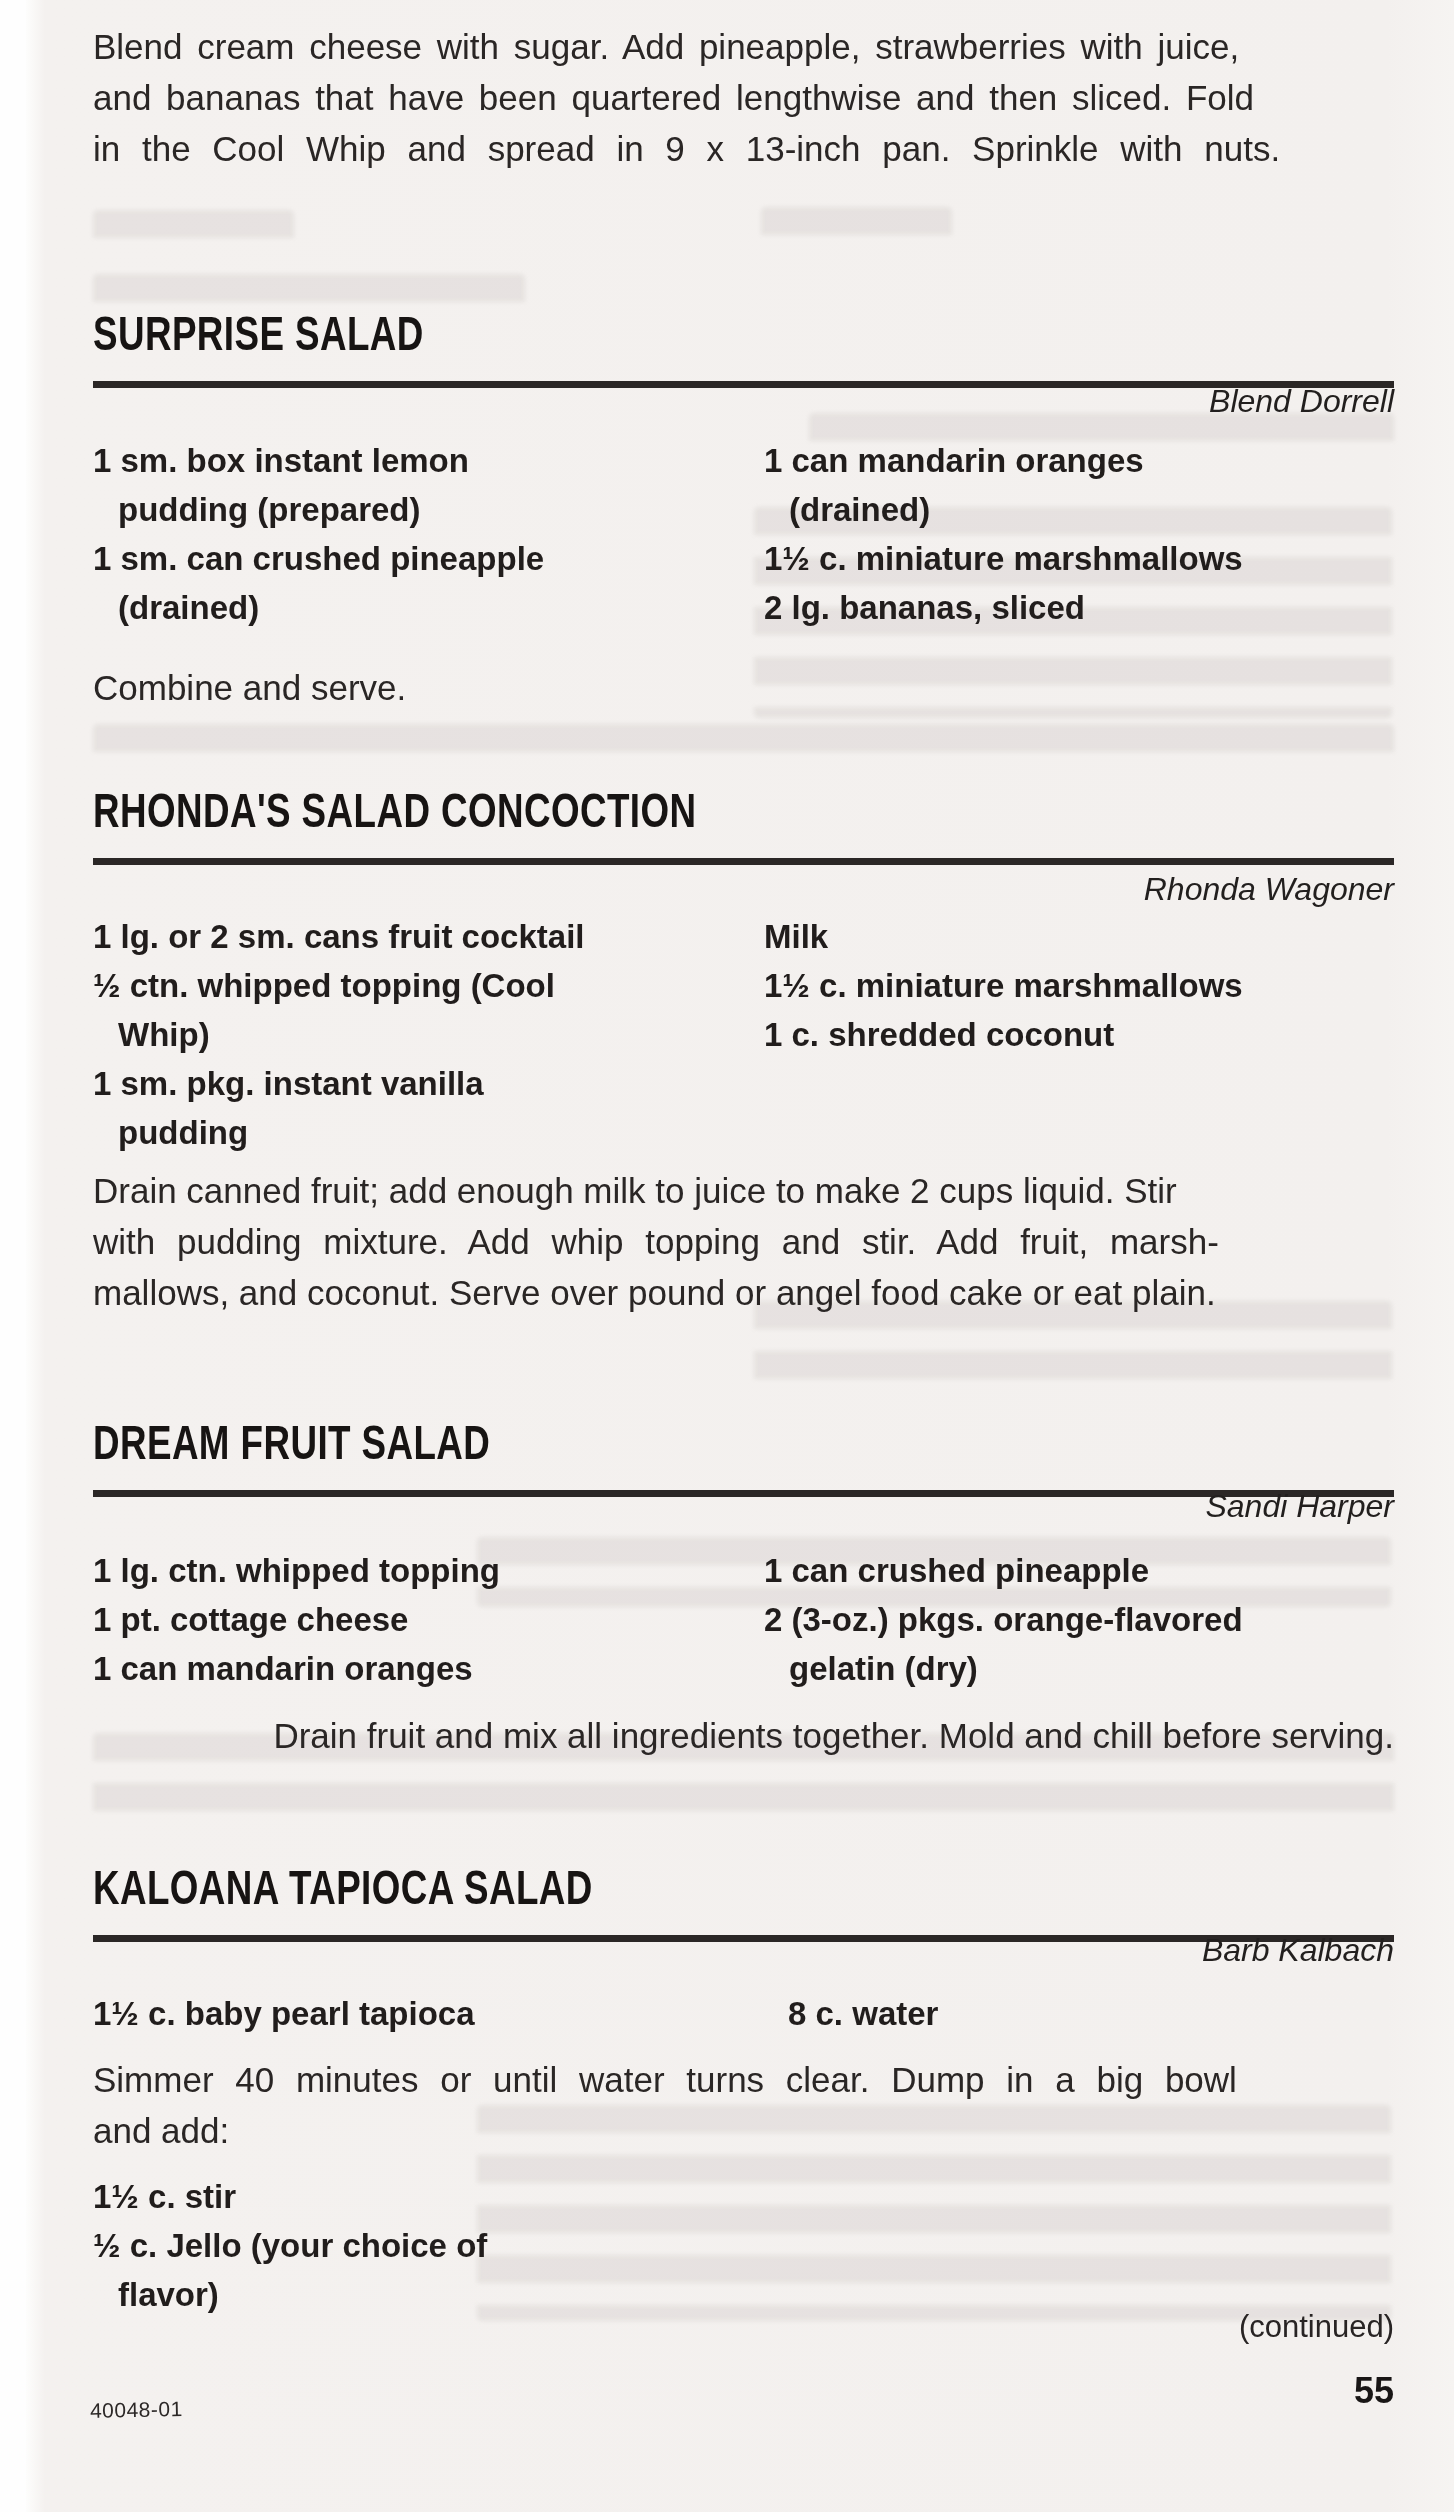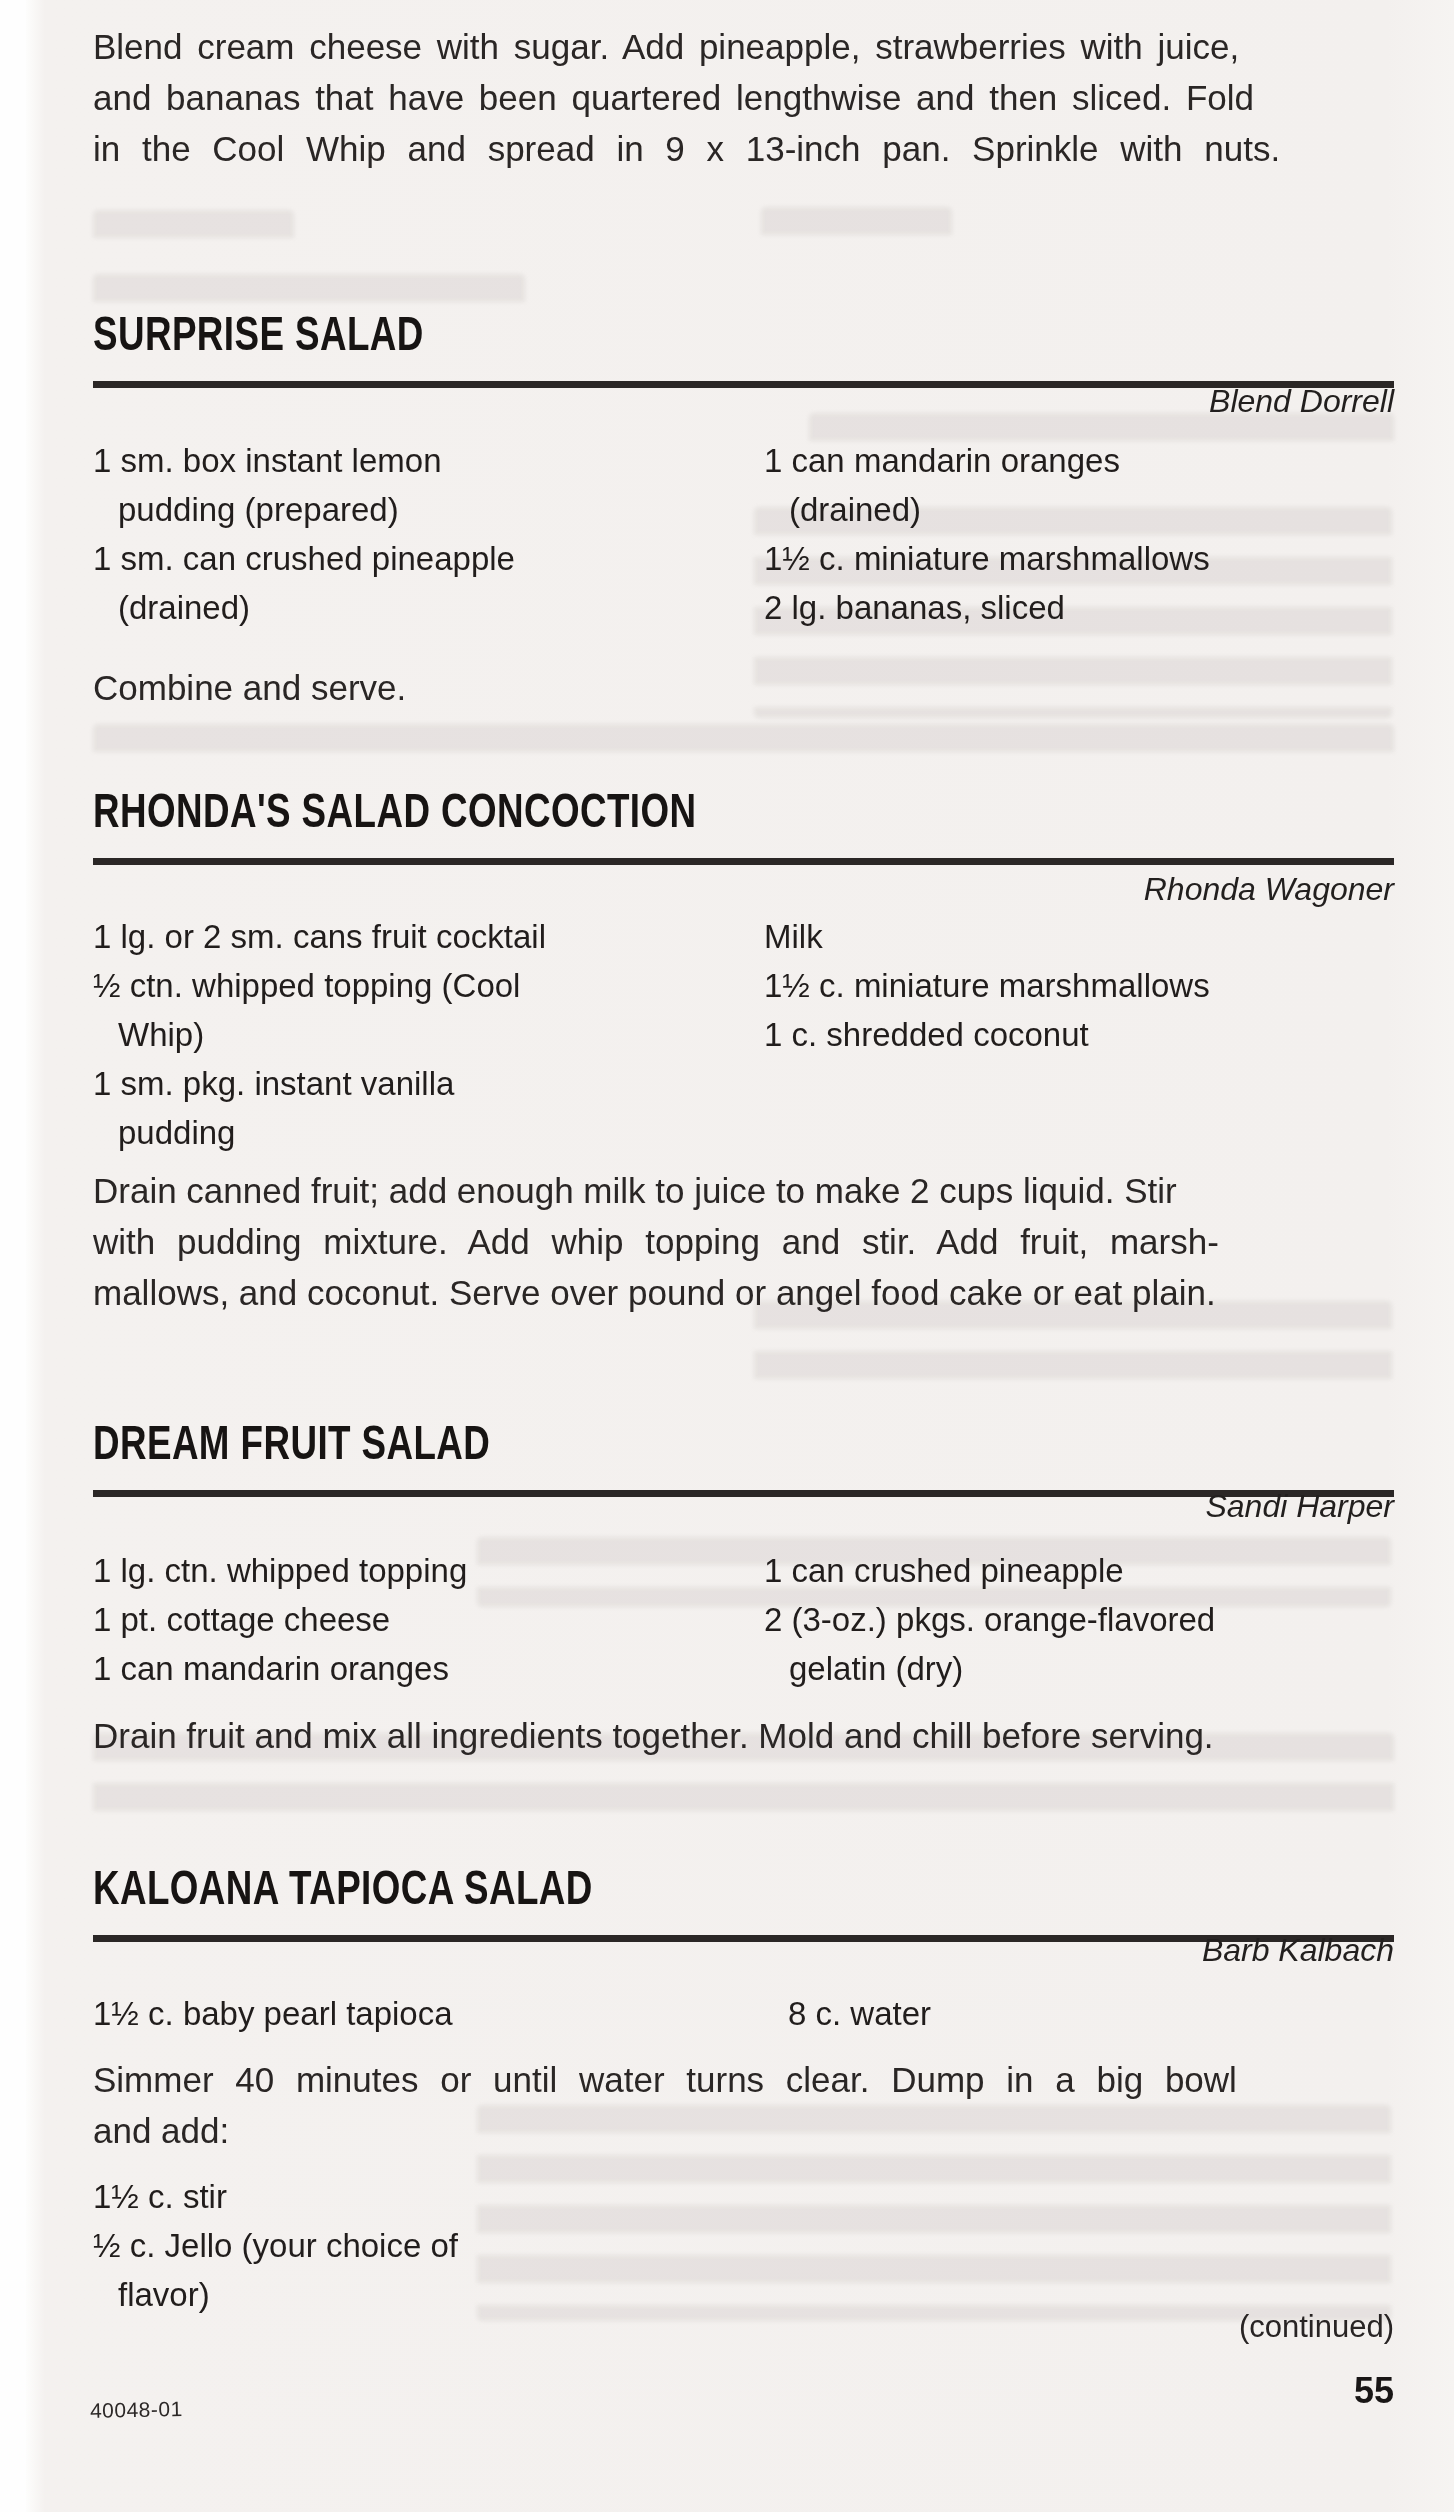--- a/index.html
+++ b/index.html
@@ -36,21 +36,21 @@
     left:93px;width:1301px;
     text-align:right;
     font-size:32px;font-style:italic;font-weight:500;
     color:#221f1e;
   }
   
   .cols{left:93px;width:1301px;display:flex;align-items:flex-start;}
   .col-left{width:671px;flex:none;}
   .col-right{flex:1;}
   .ing{
-    font-size:33px;font-weight:normal;line-height:49px;
+    font-size:33px;font-weight:bold;line-height:49px;
     color:#211d1c;white-space:nowrap;
   }
   .indent{padding-left:25px;}
   
   .fcode{left:90px;font-size:21px;color:#2c2827;transform:rotate(-1.2deg);letter-spacing:0.5px;}
   .fpage{left:93px;width:1301px;text-align:right;font-size:36px;font-weight:bold;color:#191616;}
   .continued{left:93px;width:1301px;text-align:right;font-size:31px;color:#282424;}
   
   .ghost{
     position:absolute;
@@ -139,21 +139,21 @@
       <div class="ing">1 lg. ctn. whipped topping</div>
       <div class="ing">1 pt. cottage cheese</div>
       <div class="ing">1 can mandarin oranges</div>
     </div>
     <div class="col-right">
       <div class="ing">1 can crushed pineapple</div>
       <div class="ing">2 (3-oz.) pkgs. orange-flavored</div>
       <div class="ing indent">gelatin (dry)</div>
     </div>
   </div>
-  <div class="abs para" style="top:1710px;">
+  <div class="abs para" style="top:1710px;text-align:right;">
     <div class="pline">Drain fruit and mix all ingredients together. Mold and chill before serving.</div>
   </div>
 
   <div class="abs rtitle" style="top:1861px;">
     <span class="tspan">KALOANA TAPIOCA SALAD</span>
   </div>
   <div class="abs author" style="top:1932px;">Barb Kalbach</div>
   <div class="abs cols" style="top:1989px;gap:24px;">
     <div class="col-left">
       <div class="ing">1½ c. baby pearl tapioca</div>

